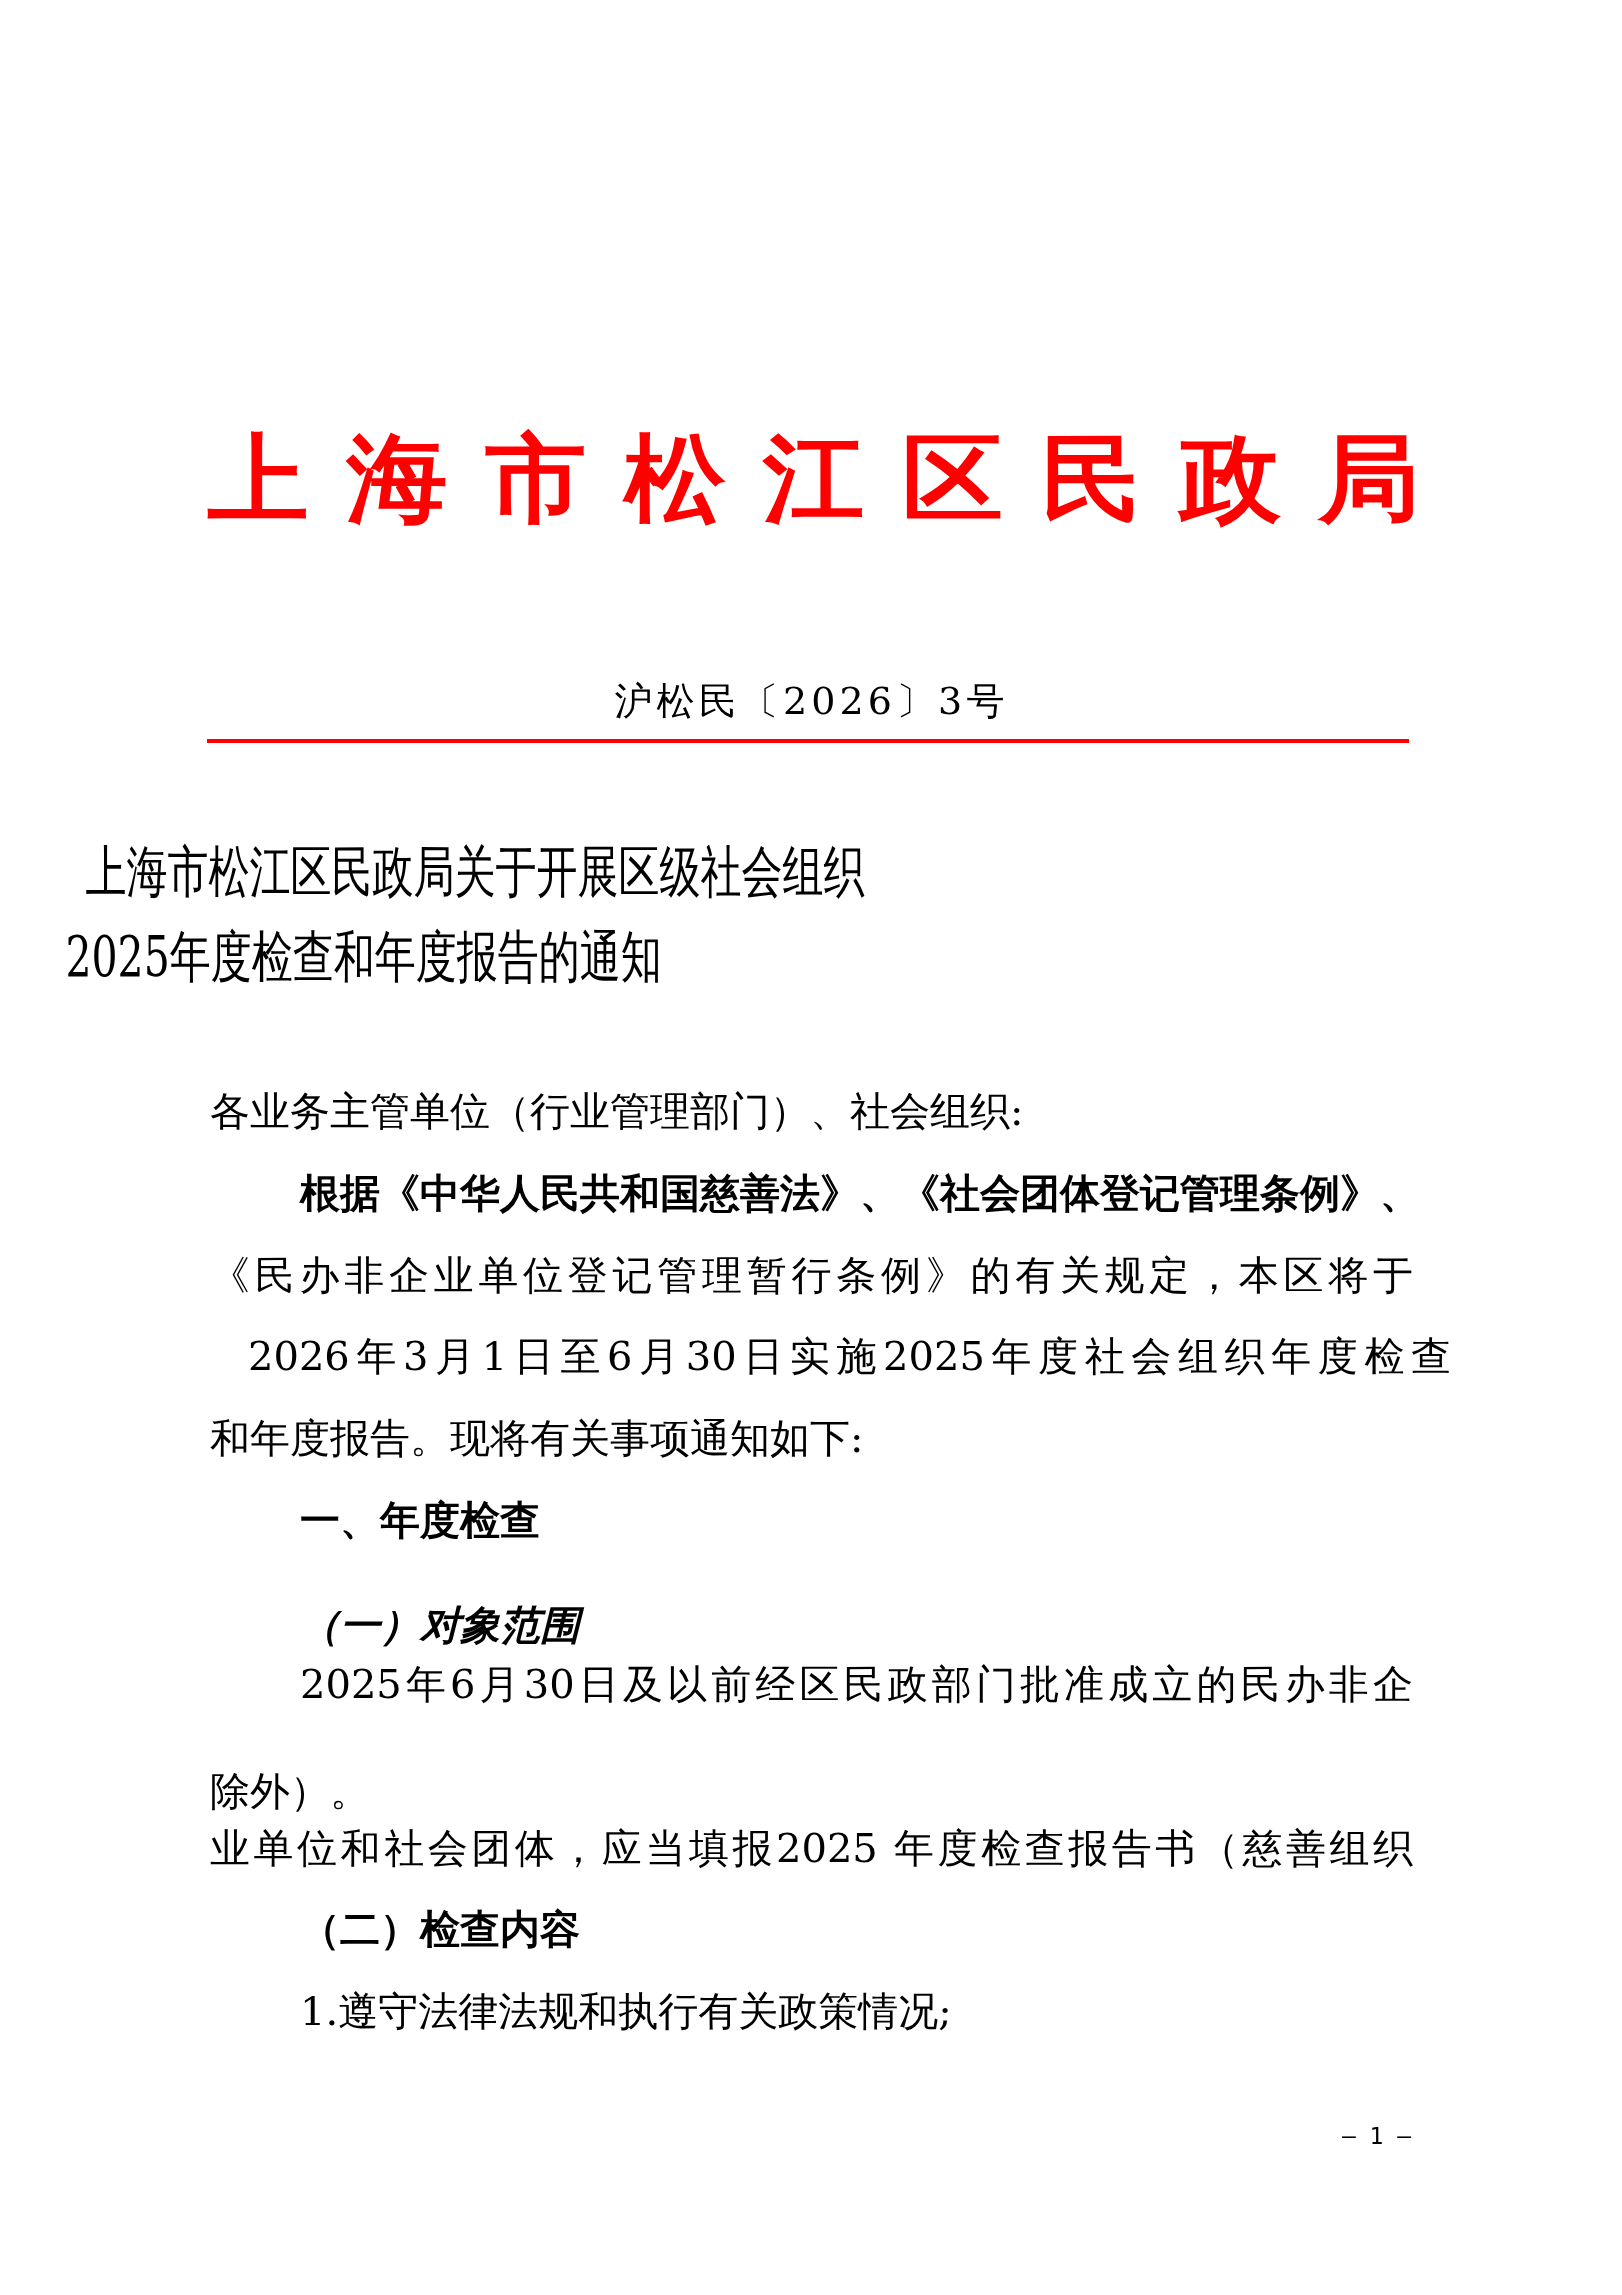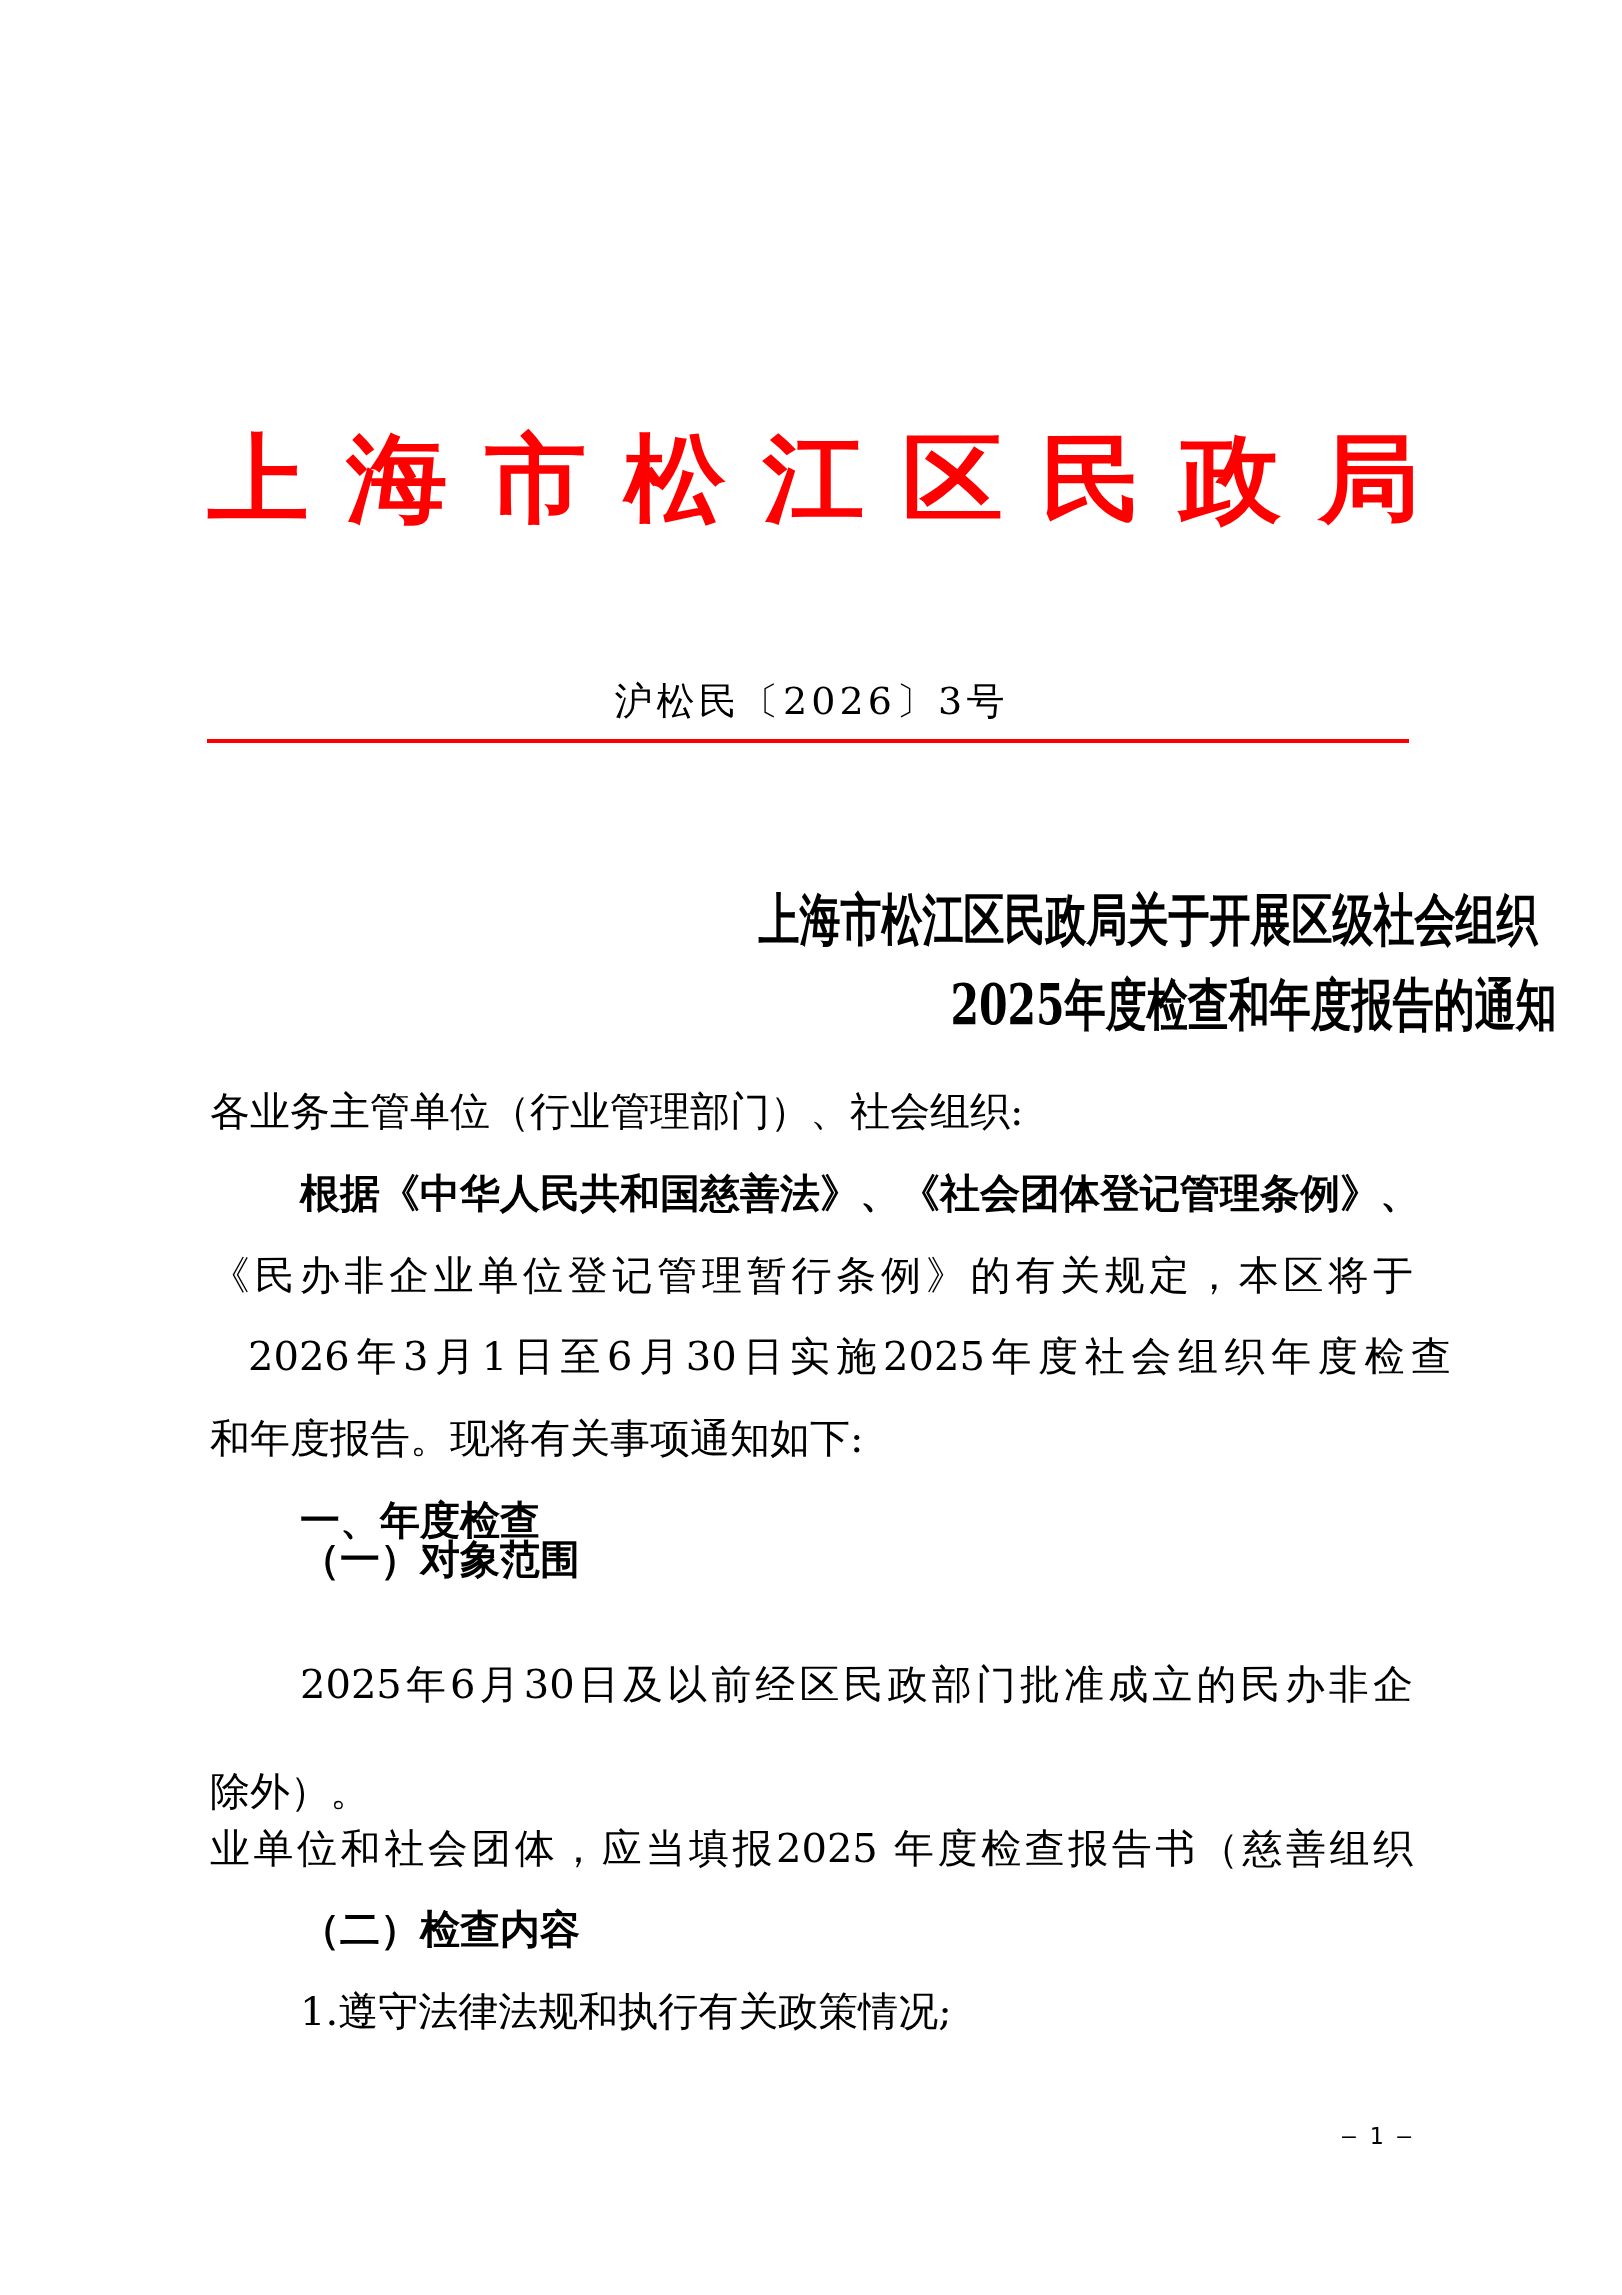--- a/index.html
+++ b/index.html
@@ -65,27 +65,26 @@
     top: 739px;
     width: 1202px;
     height: 4.1px;
     background: #ff0000;
   }
   
   .doc-title {
     position: absolute;
     left: 0;
     width: 1623px;
-    text-align: right;
+    text-align: left;
     font-family: "DejaVu Serif", "Liberation Serif", serif;
-    font-weight: bold;
+    font-weight: normal;
     font-size: 50px;
     color: #000000;
     white-space: nowrap;
-    margin-top: 47px;
   }
   .doc-title.line1 { top: 835px; height: 75px; line-height: 75px; }
   .doc-title.line2 { top: 920px; height: 75px; line-height: 75px; }
   .doc-title span {
     display: inline-block;
     transform: scaleX(0.82) scaleY(1.12);
     transform-origin: center center;
   }
   
   .body-line {
@@ -162,21 +161,21 @@
 
   <div class="body-line" style="top:1070px;">各业务主管单位（行业管理部门）、社会组织:</div>
 
   <div class="body-line indent justify" style="top:1152px;font-weight:bold;">根据《中华人民共和国慈善法》、《社会团体登记管理条例》、</div>
   <div class="body-line justify" style="top:1234px;">《民办非企业单位登记管理暂行条例》的有关规定，本区将于</div>
   <div class="body-line justify" style="top:1315px;margin-left:38px;">2026年3月1日至6月30日实施2025年度社会组织年度检查</div>
   <div class="body-line" style="top:1397px;">和年度报告。现将有关事项通知如下:</div>
 
   <div class="body-line heading-1" style="top:1479px;">一、年度检查</div>
 
-  <div class="body-line heading-2" style="top:1518px;">（一）对象范围</div>
+  <div class="body-line heading-2" style="top:1584px;font-style:italic;">（一）对象范围</div>
 
   <div class="body-line indent justify" style="top:1643px;">2025年6月30日及以前经区民政部门批准成立的民办非企</div>
   <div class="body-line justify" style="top:1807px;">业单位和社会团体，应当填报2025 年度检查报告书（慈善组织</div>
   <div class="body-line" style="top:1750px;">除外）。</div>
 
   <div class="body-line heading-2" style="top:1888px;">（二）检查内容</div>
 
   <div class="body-line indent" style="top:1970px;">1.遵守法律法规和执行有关政策情况;</div>
 
   <div class="page-number">— 1 —</div>

